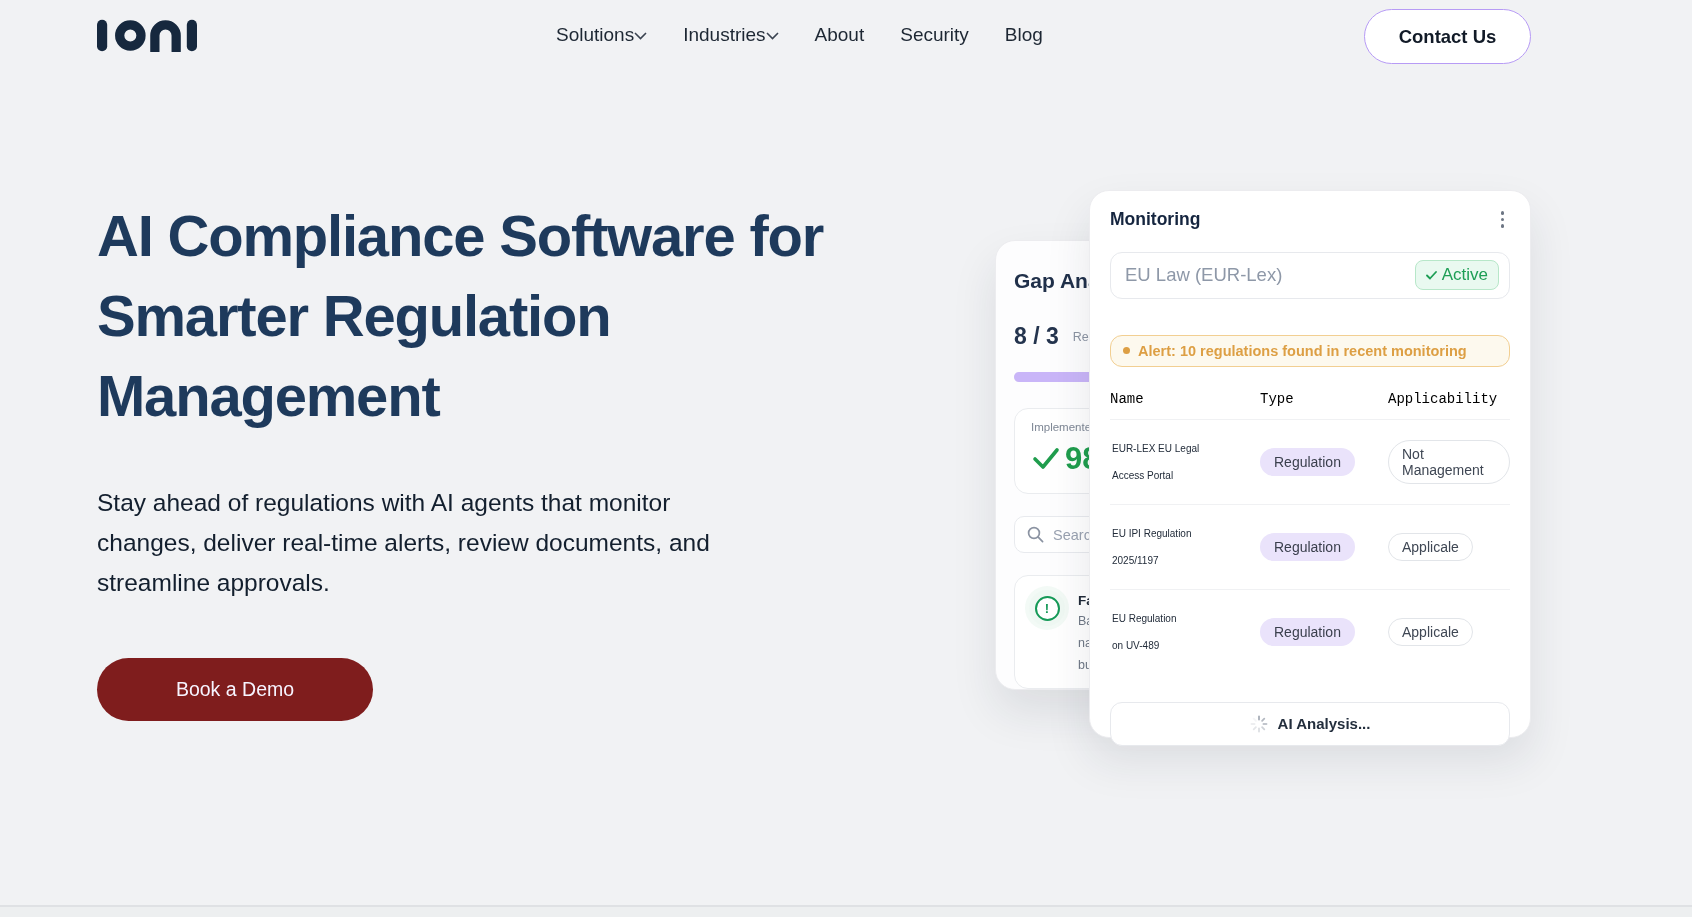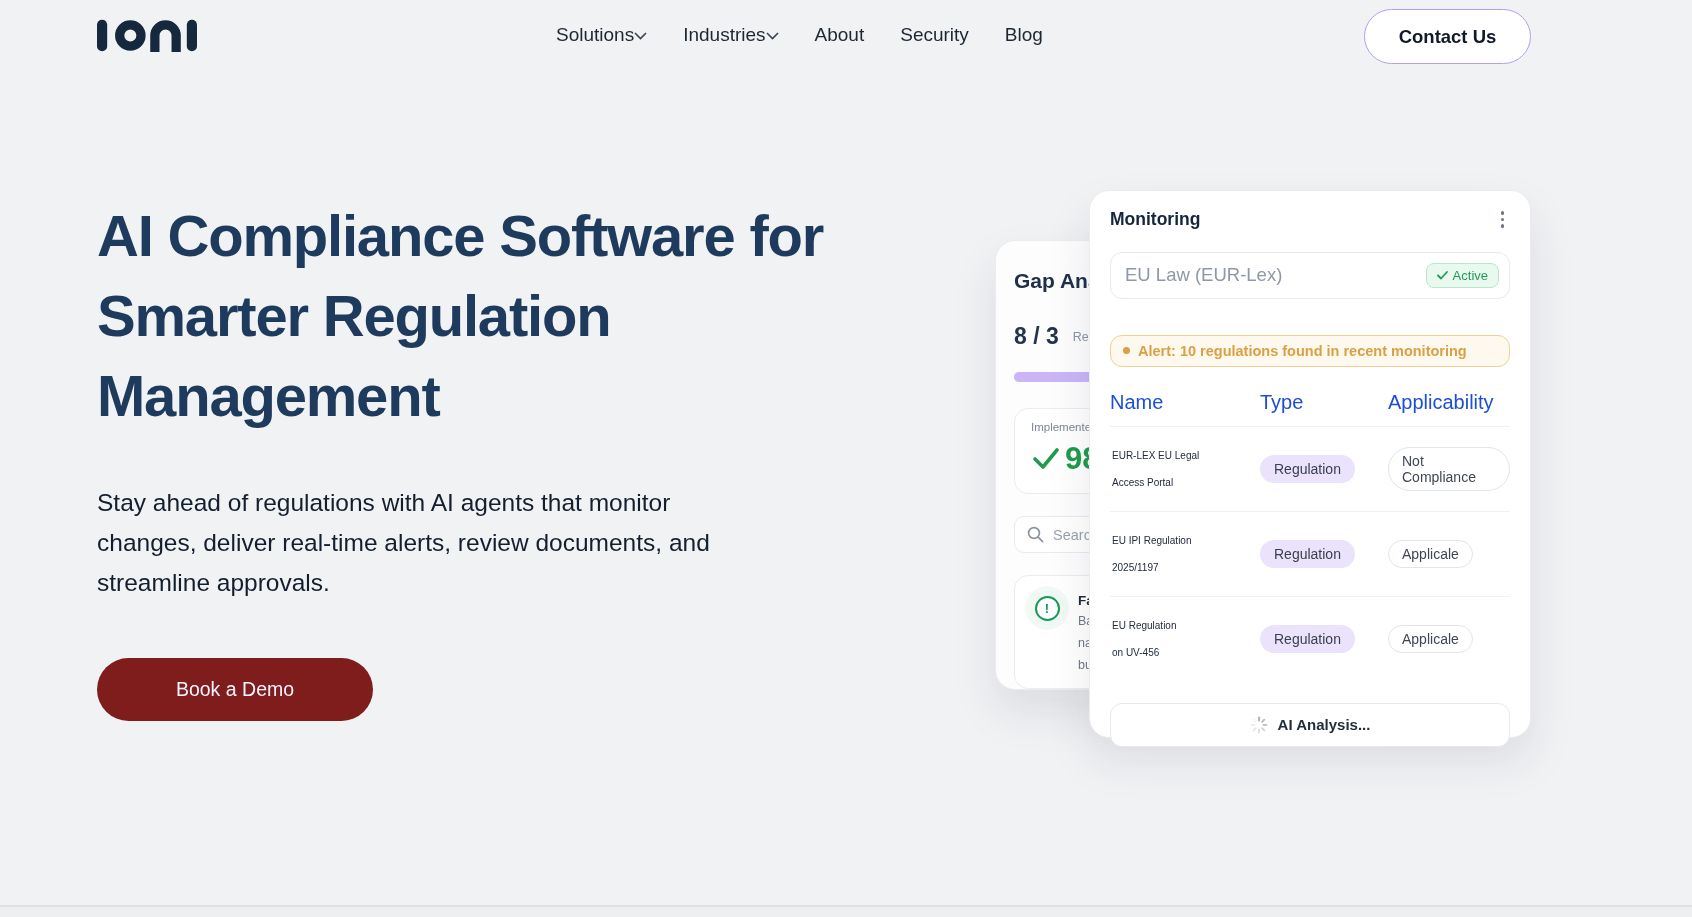--- a/index.html
+++ b/index.html
@@ -76,37 +76,37 @@
   
   .mon-card { left:1089px; top:190px; width:442px; height:548px; z-index:2; padding:16px 20px 20px; }
   .mon-head { display:flex; align-items:center; justify-content:space-between; }
   .mon-title { font-size:17.5px; font-weight:700; color:#15253f; }
   .kebab { display:flex; flex-direction:column; gap:3px; padding:4px 6px; cursor:pointer; }
   .kebab i { width:3.5px; height:3.5px; border-radius:50%; background:#6d7684; display:block; }
   .mon-source { margin-top:20px; height:47px; border:1.5px solid #e7e9ed; border-radius:12px;
     display:flex; align-items:center; justify-content:space-between; padding:0 10px 0 14px; }
   .mon-source-label { font-size:18.5px; color:#8e98a8; }
   .badge-active { display:flex; align-items:center; gap:5px; background:#e9f9f0; border:1px solid #b7e7c9;
-    border-radius:8px; padding:4px 10px; font-size:13px; color:#1d9e55; font-weight:500; }
+    border-radius:8px; padding:4px 10px; font-size:17px; color:#1d9e55; font-weight:500; }
   .mon-alert { margin-top:36px; height:32px; border:1.5px solid #f2cf92; background:#fdf9ee; border-radius:12px;
     display:flex; align-items:center; gap:8px; padding:0 12px; }
   .mon-alert-dot { width:7px; height:7px; border-radius:50%; background:#dd9f44; flex:0 0 auto; }
   .mon-alert-text { font-size:14.5px; font-weight:600; color:#dd9f44; white-space:nowrap; }
   .mon-table { margin-top:24px; }
   .mon-trow { display:grid; grid-template-columns:150px 128px 1fr; align-items:center; }
   .mon-thead { padding-bottom:12px; border-bottom:1px solid #f0f1f3; }
-  .mon-th { font-size:20px; color:#1d4ed8; font-weight:500; }
+  .mon-th { font-size:14px; color:#000000; font-weight:500;font-family:Liberation Mono, monospace; }
   .mon-row { padding:15px 0; border-bottom:1px solid #f0f1f3; }
   .mon-row:last-of-type { border-bottom:none; }
   .cell-name { font-size:10px; color:#222c3a; line-height:27px; white-space:pre-line; padding-left:2px; }
   .pill-type { display:inline-block; background:#eae3fb; color:#3a3f4c; border-radius:999px;
     padding:6px 14px; font-size:14px; justify-self:start; }
   .pill-appl { display:inline-block; background:#fff; color:#3f4754; border:1px solid #e2e5e9; border-radius:999px;
     padding:5px 13px; font-size:14px; justify-self:start; }
-  .mon-footer { margin-top:22px; height:44px; border:1.5px solid #e7e9ed; border-radius:12px; background:#fff;
+  .mon-footer { margin-top:28px; height:44px; border:1.5px solid #e7e9ed; border-radius:12px; background:#fff;
     display:flex; align-items:center; justify-content:center; gap:10px; cursor:pointer; width:100%; }
   .mon-footer-text { font-size:15px; font-weight:700; color:#232e3d; }
 
   
   .bottom-strip { position:absolute; left:0; bottom:0; width:100%; height:12px; background:#edeff0; border-top:2px solid #dfe1e4; }
 </style>
 </head>
 <body>
 
 <div class="canvas">
@@ -231,33 +231,33 @@
       <div class="mon-trow mon-thead">
         <span class="mon-th">Name</span>
         <span class="mon-th">Type</span>
         <span class="mon-th">Applicability</span>
       </div>
 
       <div class="mon-trow mon-row">
         <span class="cell-name">EUR-LEX EU Legal
 Access Portal</span>
         <span class="pill-type">Regulation</span>
-        <span class="pill-appl">Not Compliance</span>
+        <span class="pill-appl">Not Management</span>
       </div>
 
       <div class="mon-trow mon-row">
         <span class="cell-name">EU IPI Regulation
 2025/1197</span>
         <span class="pill-type">Regulation</span>
         <span class="pill-appl">Applicale</span>
       </div>
 
       <div class="mon-trow mon-row">
         <span class="cell-name">EU Regulation
-on UV-456</span>
+on UV-489</span>
         <span class="pill-type">Regulation</span>
         <span class="pill-appl">Applicale</span>
       </div>
     </div>
 
     <div class="mon-footer">
       <svg width="18" height="18" viewBox="0 0 18 18">
         <g stroke="#a7adb7" stroke-width="1.8" stroke-linecap="round">
           <line x1="9" y1="1.5" x2="9" y2="4.6" opacity="1"></line>
           <line x1="9" y1="1.5" x2="9" y2="4.6" opacity="0.85" transform="rotate(45 9 9)"></line>

